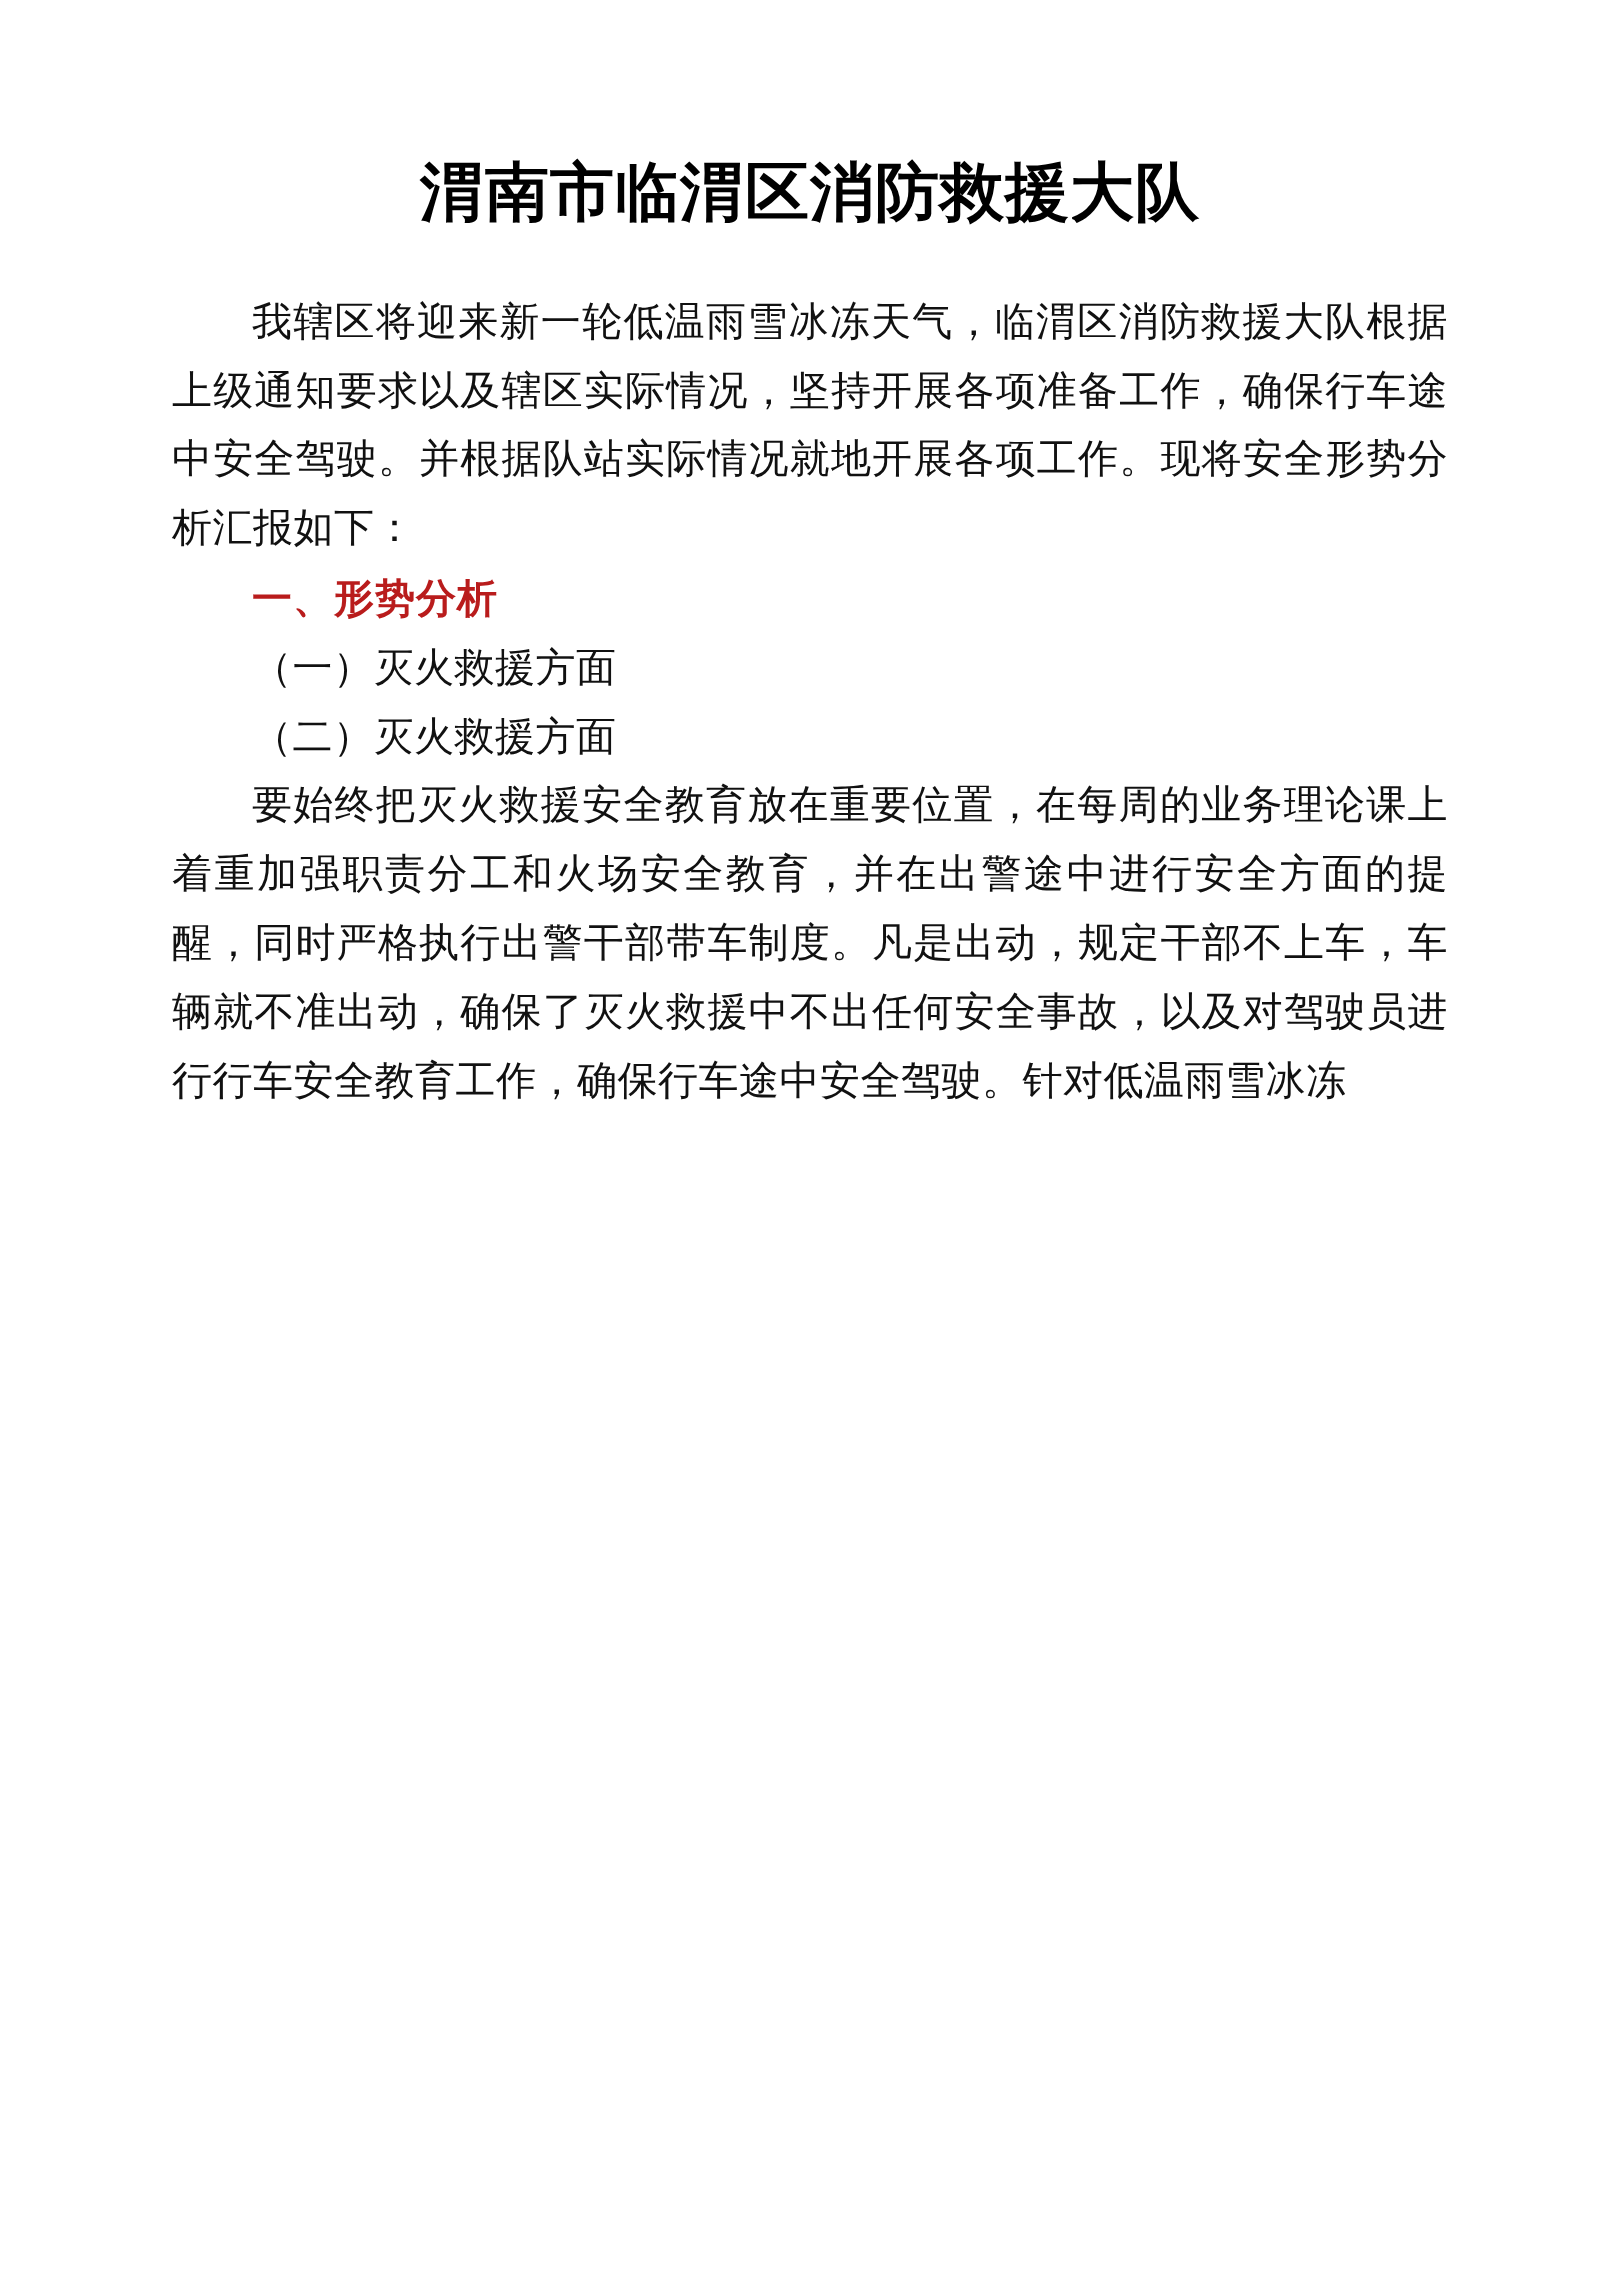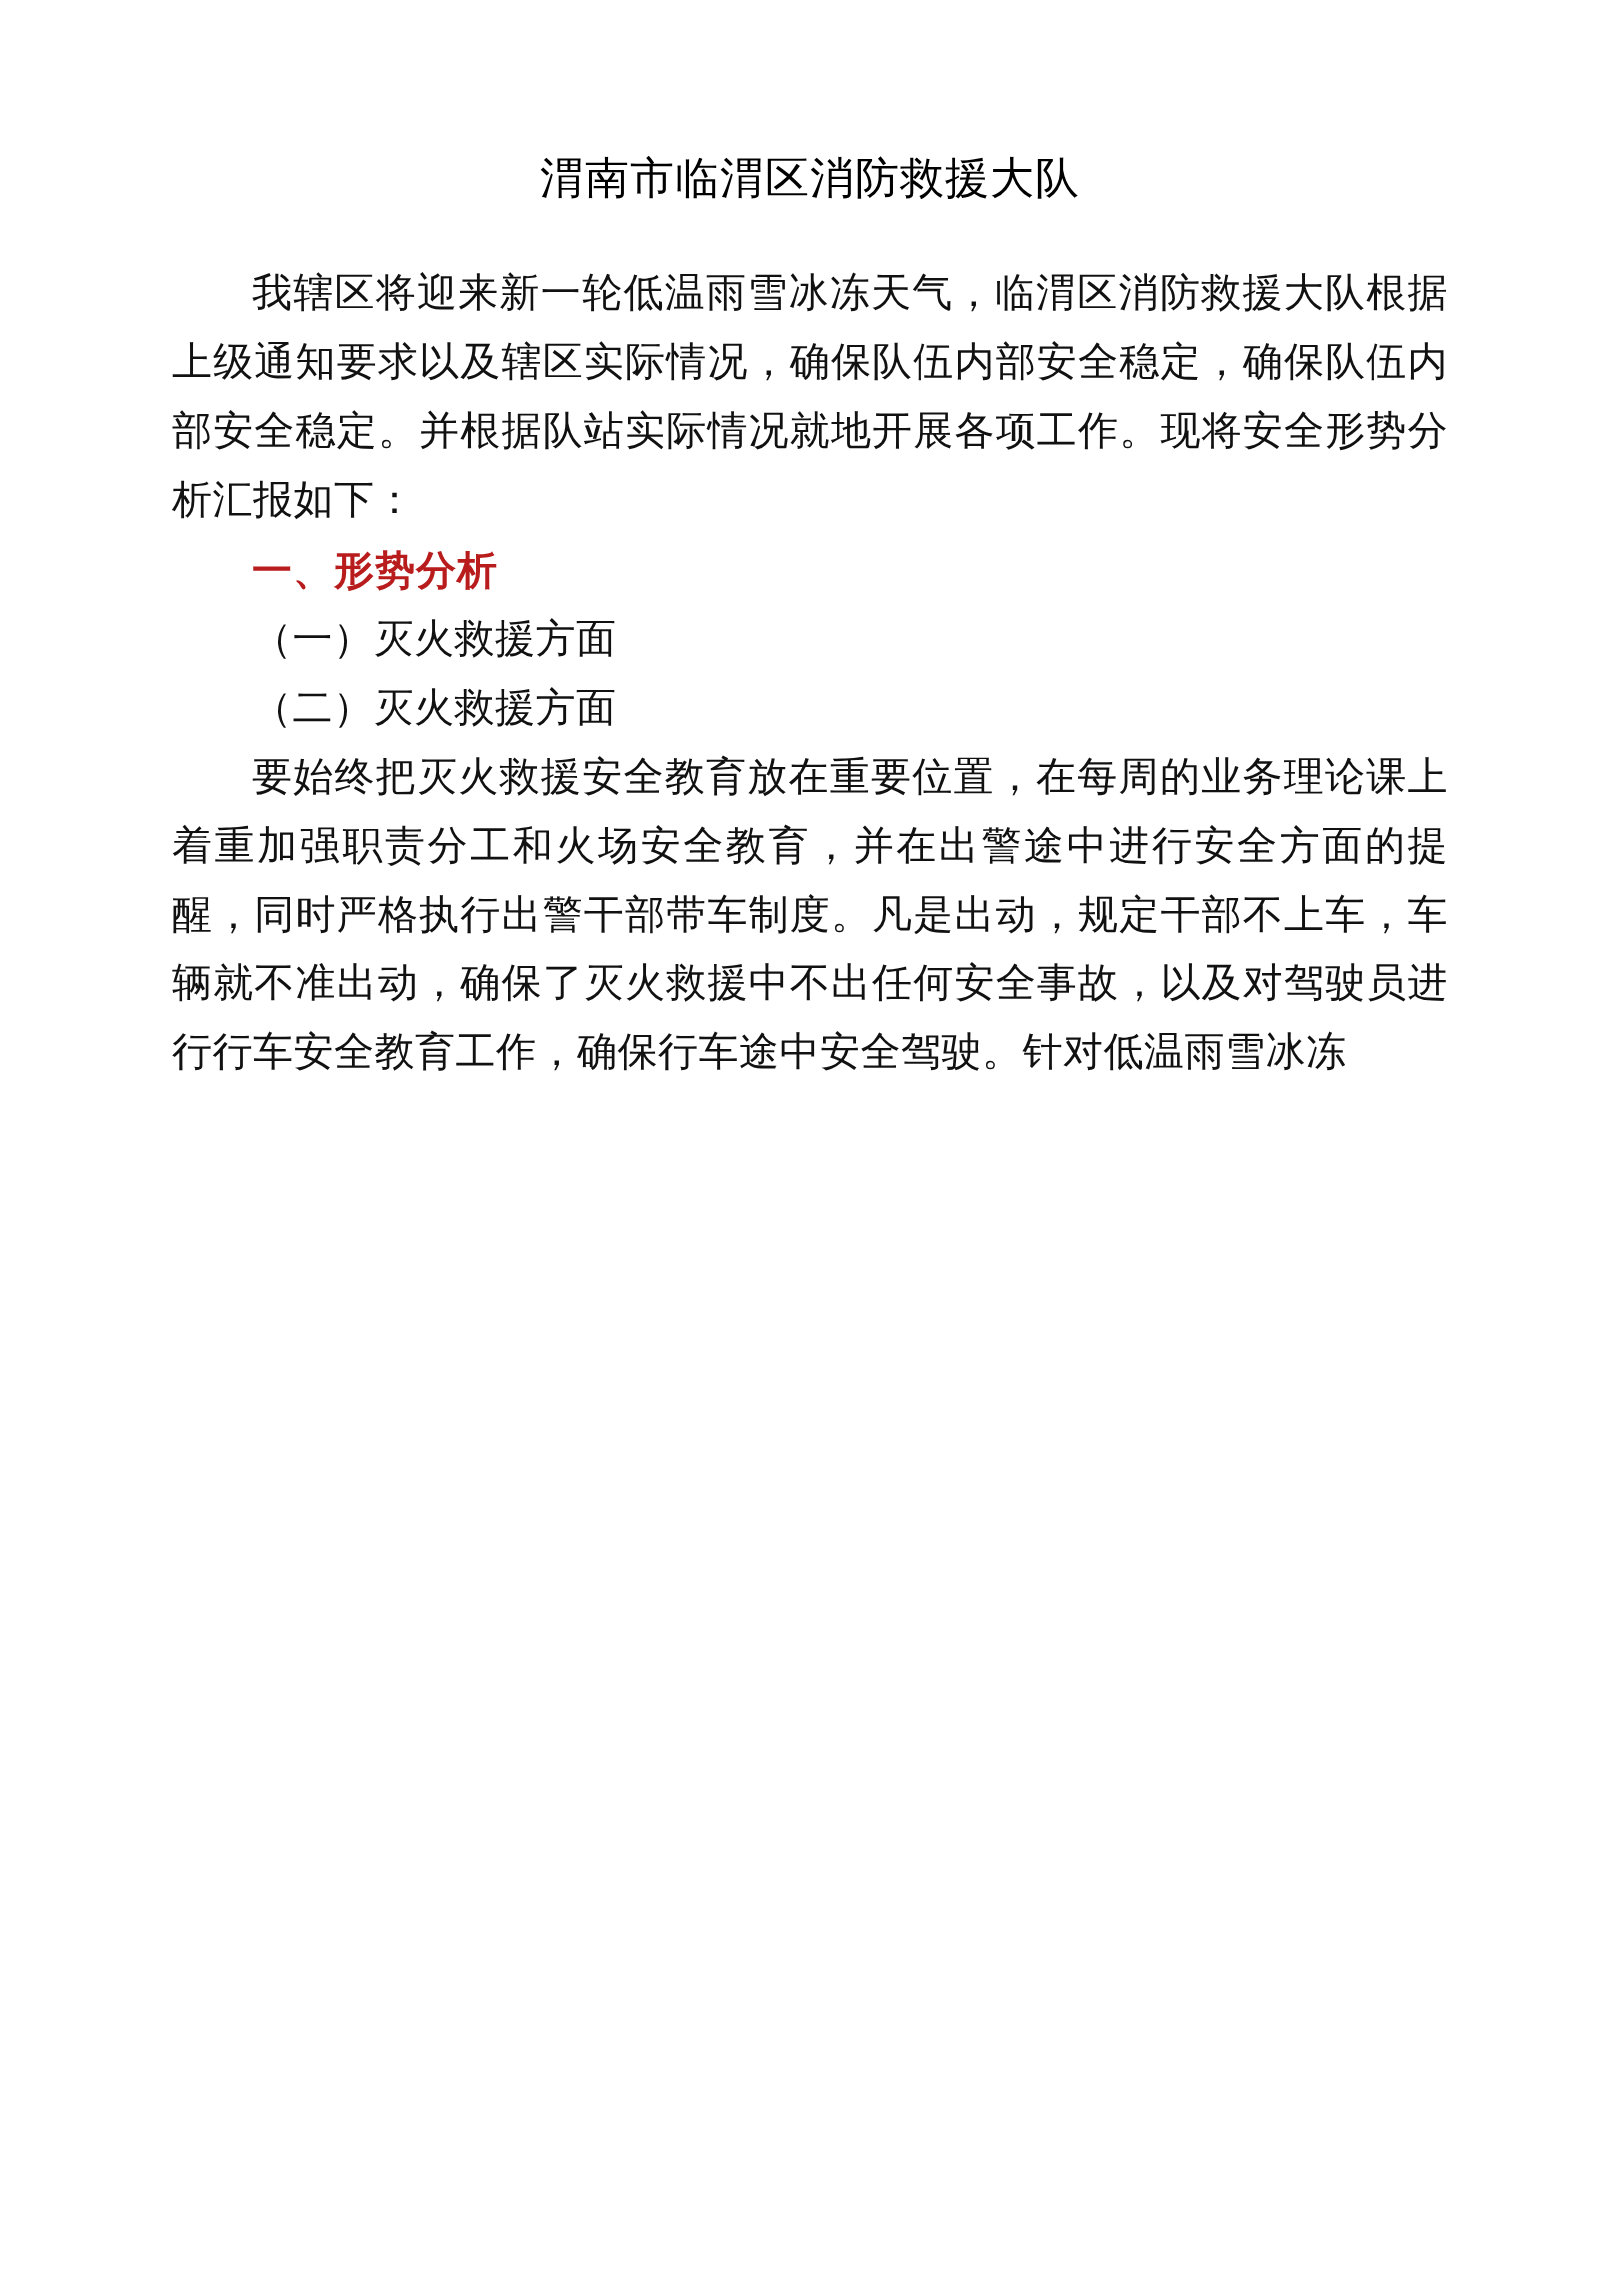--- a/index.html
+++ b/index.html
@@ -17,22 +17,22 @@
   }
   .page {
     box-sizing: border-box;
     width: 1620px;
     min-height: 2293px;
     padding: 147px 172px 59px 172px;
     background: #ffffff;
   }
   .doc-title {
     text-align: center;
-    font-size: 44px;
-    font-weight: normal;
+    font-size: 64px;
+    font-weight: bold;
     line-height: 1.42;
     letter-spacing: 1px;
     margin: 0 0 49px 0;
     color: #000000;
   }
   .doc-title .line {
     display: block;
     white-space: nowrap;
   }
   .para {
@@ -65,21 +65,21 @@
 </style>
 </head>
 <body>
 
 <div class="page">
 
   <div class="doc-title">
     <span class="line">渭南市临渭区消防救援大队</span>
   </div>
 
-  <p class="para">我辖区将迎来新一轮低温雨雪冰冻天气，临渭区消防救援大队根据上级通知要求以及辖区实际情况，确保队伍内部安全稳定，确保队伍内部安全稳定。并根据队站实际情况就地开展各项工作。现将安全形势分析汇报如下：</p>
+  <p class="para">我辖区将迎来新一轮低温雨雪冰冻天气，临渭区消防救援大队根据上级通知要求以及辖区实际情况，坚持开展各项准备工作，确保行车途中安全驾驶。并根据队站实际情况就地开展各项工作。现将安全形势分析汇报如下：</p>
 
   <p class="heading-bold">一、形势分析</p>
 
   <p class="sub-heading">（一）灭火救援方面</p>
 
 
   <p class="sub-heading">（二）灭火救援方面</p>
 
   <p class="para">要始终把灭火救援安全教育放在重要位置，在每周的业务理论课上着重加强职责分工和火场安全教育，并在出警途中进行安全方面的提醒，同时严格执行出警干部带车制度。凡是出动，规定干部不上车，车辆就不准出动，确保了灭火救援中不出任何安全事故，以及对驾驶员进行行车安全教育工作，确保行车途中安全驾驶。针对低温雨雪冰冻</p>
 

